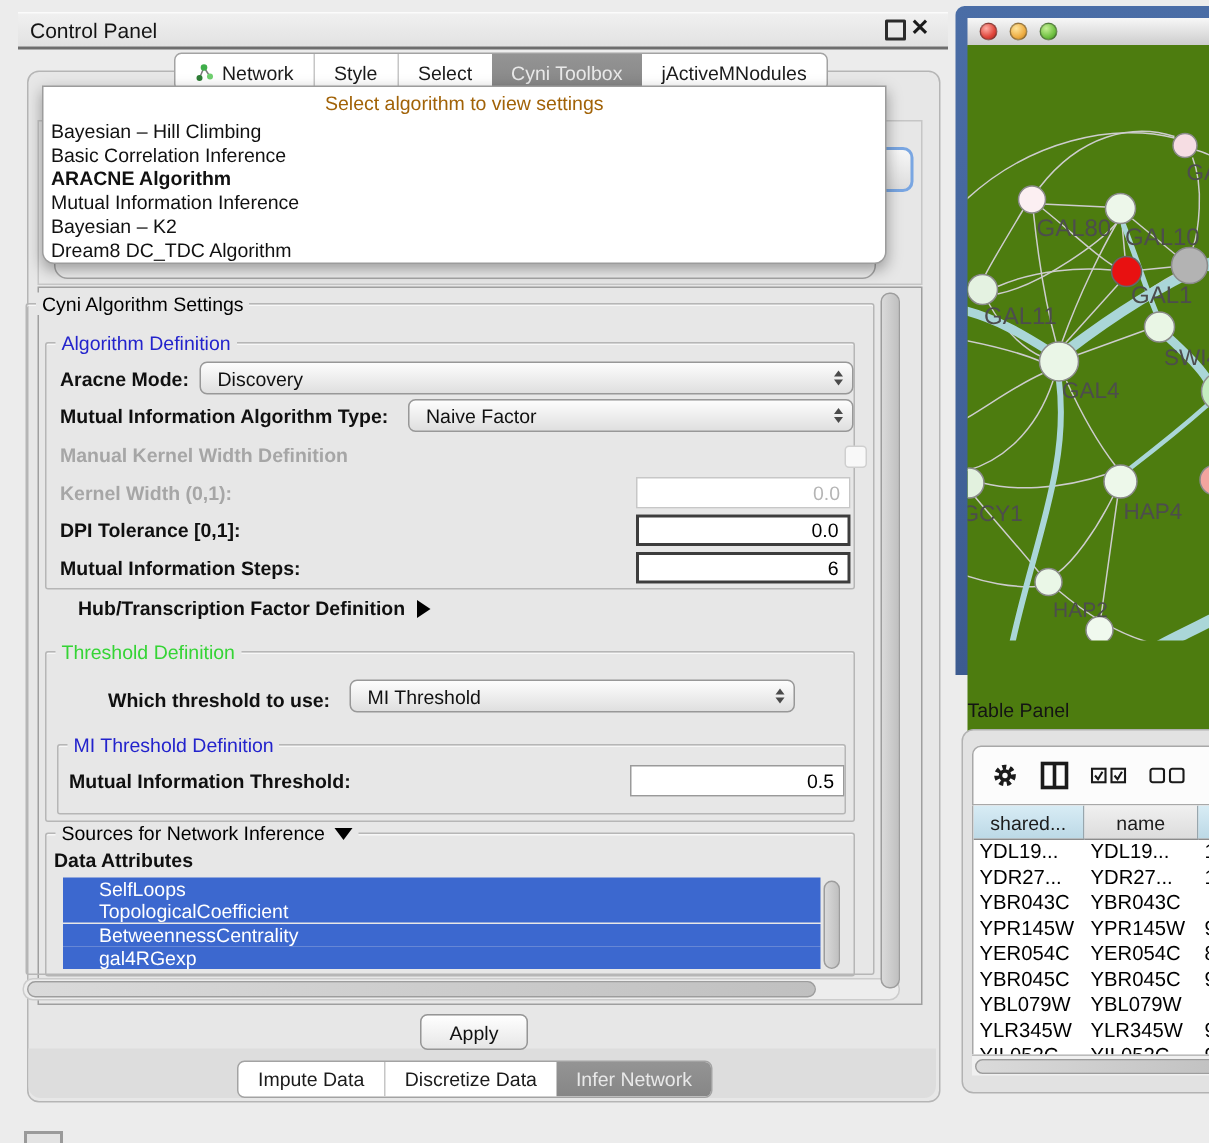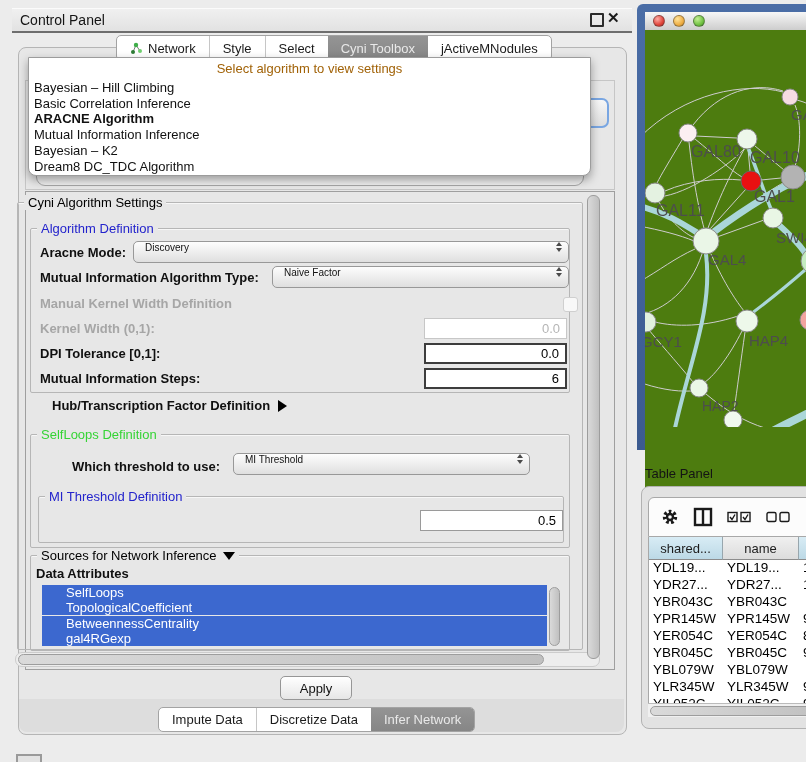--- a/index.html
+++ b/index.html
@@ -29,21 +29,21 @@
   #hidden-combo{left:24px;top:132px;width:546px;height:52px;border:1px solid #a6a6a6;border-radius:9px;background:#efefef;z-index:3;}
   
   #settings-pane{left:13px;top:191px;width:588px;height:477px;background:#e7e7e7;border:1px solid #9f9f9f;z-index:4;}
   .group{position:absolute;border:1px solid #b6b6b6;border-radius:2px;box-shadow:inset 0 1px 0 rgba(255,255,255,.65);z-index:5;}
   .gtitle{position:absolute;top:-8px;left:6px;background:#e7e7e7;padding:0 4px;font-size:13px;white-space:nowrap;}
   .gtitle.blue{color:#2323cc;}
   .gtitle.green{color:#35d435;}
   .lbl{position:absolute;font-size:13px;font-weight:bold;color:#101010;white-space:nowrap;z-index:6;}
   .lbl.dis{color:#a6a6a6;}
   .combo{position:absolute;border:1px solid #989898;border-radius:5px;background:linear-gradient(#fdfdfd,#dfdfdf);
-    display:flex;font-size:10px;color:#111;padding-left:11px;box-sizing:border-box;z-index:6;}
+    display:flex;align-items:center;font-size:13px;color:#111;padding-left:11px;box-sizing:border-box;z-index:6;}
   .stepper{margin-left:auto;margin-right:6px;display:flex;flex-direction:column;align-items:center;gap:2px;}
   .tri-up{width:0;height:0;border-left:3.5px solid transparent;border-right:3.5px solid transparent;border-bottom:4.5px solid #4a4a4a;}
   .tri-dn{width:0;height:0;border-left:3.5px solid transparent;border-right:3.5px solid transparent;border-top:4.5px solid #4a4a4a;}
   .field{position:absolute;background:#fff;font-size:13px;color:#000;display:flex;align-items:center;
     justify-content:flex-end;padding-right:6px;box-sizing:border-box;border:1px solid #9a9a9a;z-index:6;}
   .field.strong{border:2px solid #3d3d3d;}
   .field.dis{border:1px solid #c7c7c7;color:#b5b5b5;}
   #manual-checkbox{left:551px;top:297px;width:13px;height:13px;border:1px solid #cfcfcf;border-radius:3px;background:#f8f8f8;z-index:6;}
   #hub-row{left:40px;top:398px;font-size:13px;font-weight:bold;color:#101010;display:flex;align-items:center;gap:8px;z-index:6;}
   .tri-right{width:0;height:0;border-top:6px solid transparent;border-bottom:6px solid transparent;border-left:9px solid #000;}
@@ -169,33 +169,34 @@
   <div class="field strong" style="left:424px;top:343px;width:143px;height:21px;">0.0</div>
   <span class="lbl" style="left:40px;top:371px;">Mutual Information Steps:</span>
   <div class="field strong" style="left:424px;top:368px;width:143px;height:21px;">6</div>
 
   <div id="hub-row" class="abs">
     <span>Hub/Transcription Factor Definition</span>
     <span class="tri-right"></span>
   </div>
 
   <div class="group" style="left:30px;top:434px;width:538px;height:112px;">
-    <span class="gtitle green">SelfLoops Definition</span>
+    <span class="gtitle green">Threshold Definition</span>
   </div>
   <span class="lbl" style="left:72px;top:459px;">Which threshold to use:</span>
   <div class="combo" style="left:233px;top:453px;width:297px;height:22px;">
     <span>MI Threshold</span>
     <span class="stepper">
         <span class="tri-up"></span>
         <span class="tri-dn"></span>
       </span>
   </div>
   <div class="group" style="left:38px;top:496px;width:524px;height:45px;">
     <span class="gtitle blue">MI Threshold Definition</span>
   </div>
+  <span class="lbl" style="left:46px;top:513px;">Mutual Information Threshold:</span>
   <div class="field" style="left:420px;top:510px;width:143px;height:21px;">0.5</div>
 
   <div class="group" style="left:30px;top:555px;width:538px;height:94px;">
     <span class="gtitle" style="display:flex;align-items:center;gap:6px;">
       <span>Sources for Network Inference</span>
       <span class="tri-downfill"></span>
     </span>
   </div>
   <span class="lbl" style="left:36px;top:566px;">Data Attributes</span>
   <div class="list-item" style="top:585px;">SelfLoops</div>

